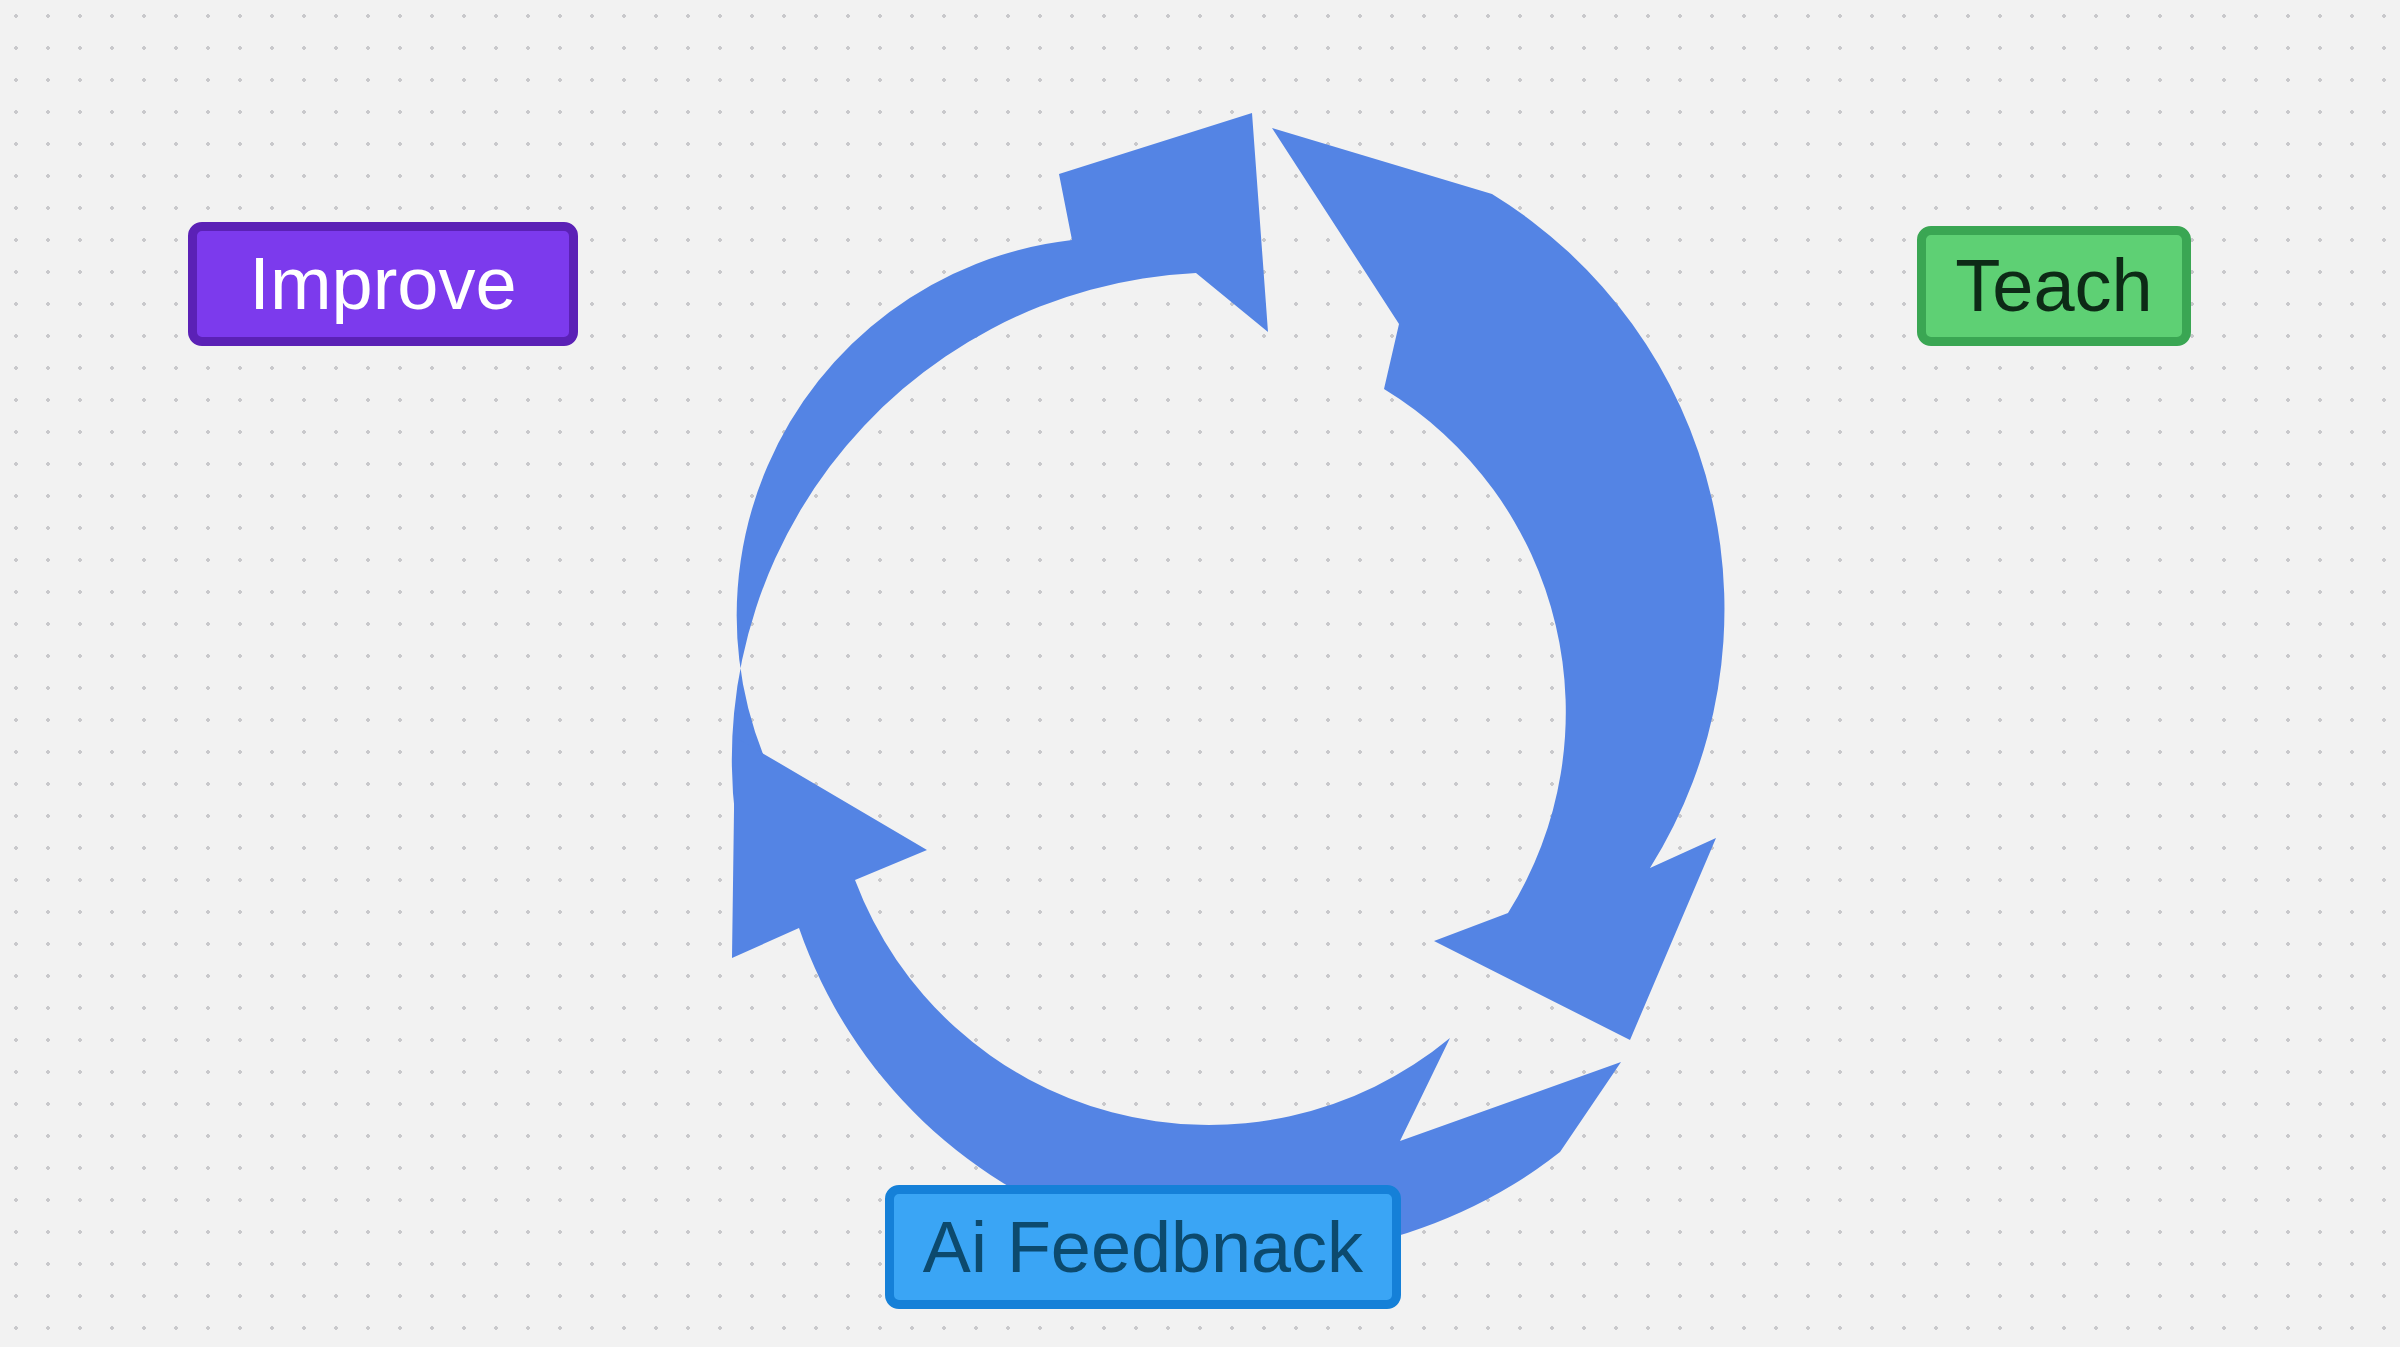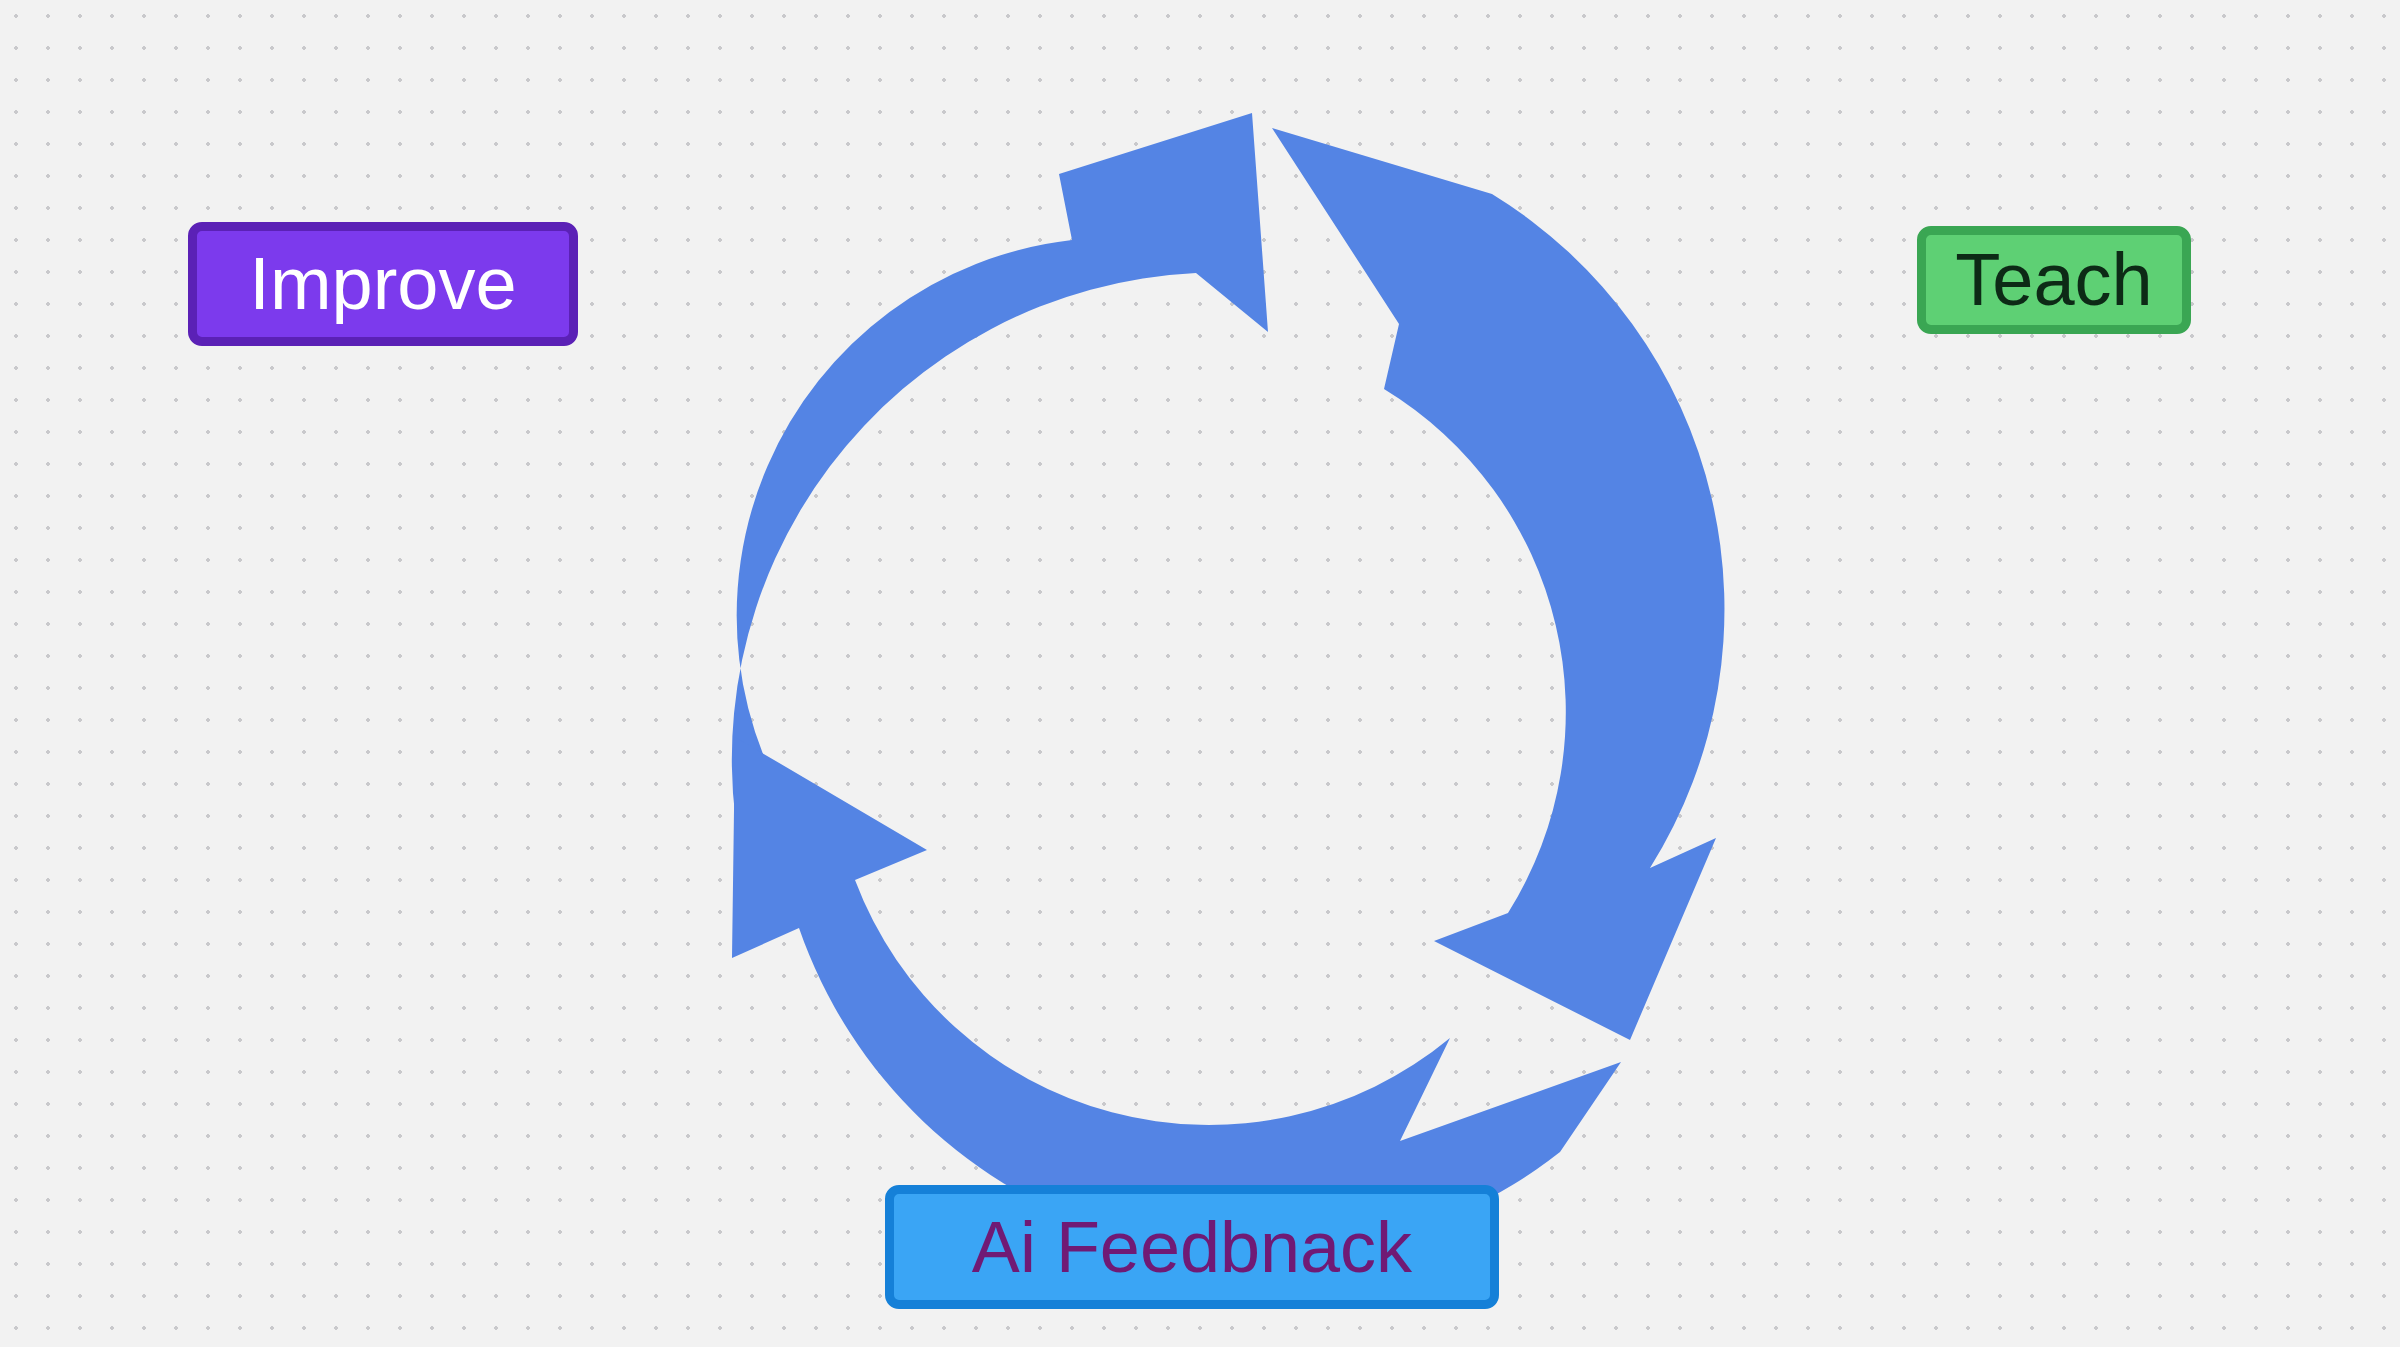--- a/index.html
+++ b/index.html
@@ -59,35 +59,35 @@
     background: #7c3aed;
     border: 9px solid #5b21b6;
     color: #ffffff;
     font-size: 74px;
   }
 
   #label-teach {
     left: 1917px;
     top: 226px;
     width: 274px;
-    height: 108px;
+    height: 120px;
     background: #5ed074;
     border: 9px solid #3aa653;
     color: #0d2a16;
     font-size: 74px;
   }
 
   #label-ai-feedback {
     left: 885px;
     top: 1185px;
-    width: 614px;
+    width: 516px;
     height: 124px;
     background: #3aa5f5;
     border: 9px solid #1580d8;
-    color: #701a75;
+    color: #0c4a6e;
     font-size: 72px;
   }
 </style>
 </head>
 <body>
 
 <div id="canvas">
 
   <svg id="cycle-svg" viewBox="0 0 2400 1347" aria-hidden="true">
     <g>

